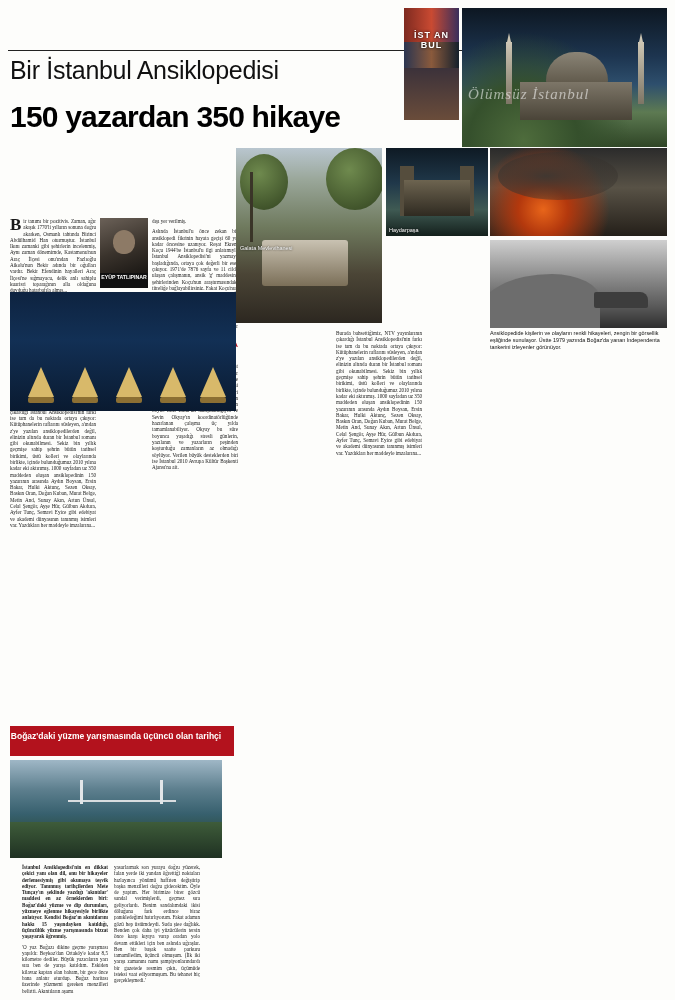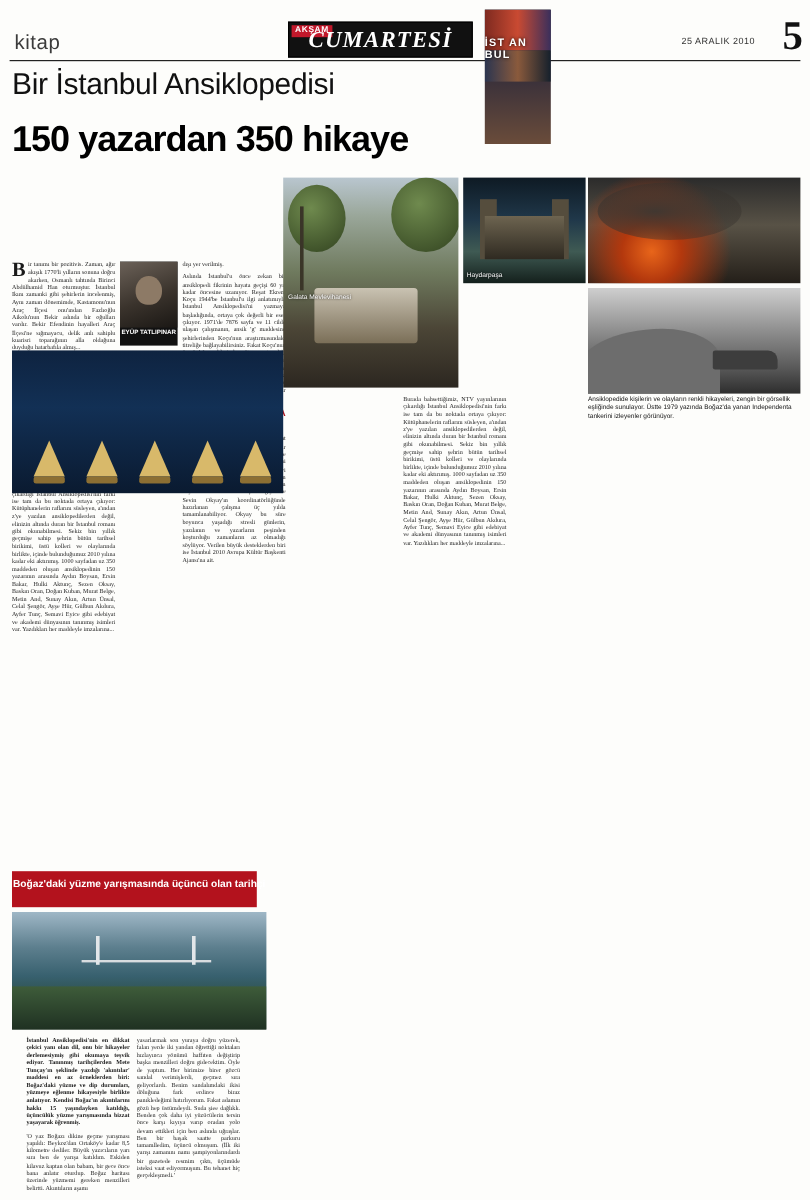--- a/index.html
+++ b/index.html
@@ -215,21 +215,21 @@
     position: absolute; left: 0; top: 0; width: 55px; height: 34px;
     background: linear-gradient(90deg,#7e2a20,#c94a32,#3a2f5c);
   }
   .cover-band2 {
     position: absolute; left: 0; top: 34px; width: 55px; height: 26px;
     background: linear-gradient(90deg,#2b3550,#8a5a3c,#15202c);
   }
   .cover-title {
     position: absolute;
     left: 0; top: 22px; width: 55px;
-    text-align: left;
+    text-align: center;
     color: #fff;
     font-family: "Liberation Sans", sans-serif;
     font-size: 9px;
     font-weight: bold;
     line-height: 10px;
     letter-spacing: 1px;
     text-shadow: 0 0 3px #000;
   }
 
   
@@ -384,21 +384,21 @@
     color: #fff;
     font-family: "Liberation Sans", sans-serif;
     font-size: 5.5px;
     text-shadow: 0 0 2px #000;
   }
 
   
   .bottom-banner {
     position: absolute;
     left: 10px; top: 726px;
-    width: 204px; height: 30px;
+    width: 224px; height: 30px;
     background: #b3121d;
   }
   .bottom-banner span {
     position: absolute;
     left: 0; top: 5px;
     width: 212px;
     text-align: center;
     color: #fff;
     font-family: "Liberation Sans", sans-serif;
     font-size: 8.5px;
@@ -432,29 +432,20 @@
   .bcol1 { left: 22px; width: 86px; height: 128px; }
   .bcol2 { left: 114px; width: 86px; height: 128px; }
   .bottom-cols p { margin: 0 0 4px 0; }
   .bottom-cols .lead { font-weight: bold; }
 </style>
 </head>
 <body>
 
 <div class="page">
 
-  <div class="masthead">
-    <div class="kitap-label">kitap</div>
-    <div class="logo-box">
-      <div class="logo-red">AKŞAM</div>
-      <div class="logo-text">CUMARTESİ</div>
-    </div>
-    <div class="issue-date">25 ARALIK 2010</div>
-    <div class="page-number">5</div>
-  </div>
   <div class="rule-top"></div>
 
   <div class="headline-1">Bir İstanbul Ansiklopedisi</div>
   <div class="headline-2">150 yazardan 350 hikaye</div>
 
   <div class="byline-box">
     <div class="byline-photo"></div>
     <div class="byline-name">EYÜP TATLIPINAR</div>
   </div>
   <div class="highlight-yellow"></div>
@@ -479,20 +470,27 @@
   <div class="col col4">
     <p>Burada bahsettiğimiz, NTV yayınlarının çıkardığı İstanbul Ansiklopedisi'nin farkı ise tam da bu noktada ortaya çıkıyor: Kütüphanelerin raflarını süsleyen, a'ından z'ye yazılan ansiklopedilerden değil, elinizin altında duran bir İstanbul romanı gibi okunabilmesi. Sekiz bin yıllık geçmişe sahip şehrin bütün tarihsel birikimi, üstü kolleri ve olaylarında birlikte, içinde bulunduğumuz 2010 yılına kadar eki aktırımış. 1000 sayfadan uz 350 maddeden oluşan ansiklopedinin 150 yazarının arasında Aydın Boysan, Ersin Bakar, Hulki Aktunç, Sezen Oksay, Baskın Oran, Doğan Kuban, Murat Belge, Metin And, Sunay Akın, Artun Ünsal, Celal Şengör, Ayşe Hür, Gülbun Akdura, Ayfer Tunç, Semavi Eyice gibi edebiyat ve akademi dünyasının tanınmış isimleri var. Yazdıkları her maddeyle imzalarına...</p>
   </div>
 
   <div class="photo photo-cover">
     <div class="cover-band"></div>
     <div class="cover-band2"></div>
     <div class="cover-title">İST AN BUL</div>
   </div>
 
+  <div class="photo photo-hagia">
+    <div class="minaret m1"></div>
+    <div class="minaret m2"></div>
+    <div class="hagia-dome"></div>
+    <div class="hagia-body"></div>
+    <div class="hagia-overlay-title">Ölümsüz İstanbul</div>
+  </div>
 
   <div class="photo photo-street">
     <div class="street-tree t1"></div>
     <div class="street-tree t2"></div>
     <div class="street-lamp"></div>
     <div class="street-tram"></div>
   </div>
   <div class="galata-cap">Galata Mevlevihanesi</div>
 
   <div class="photo photo-haydar">

